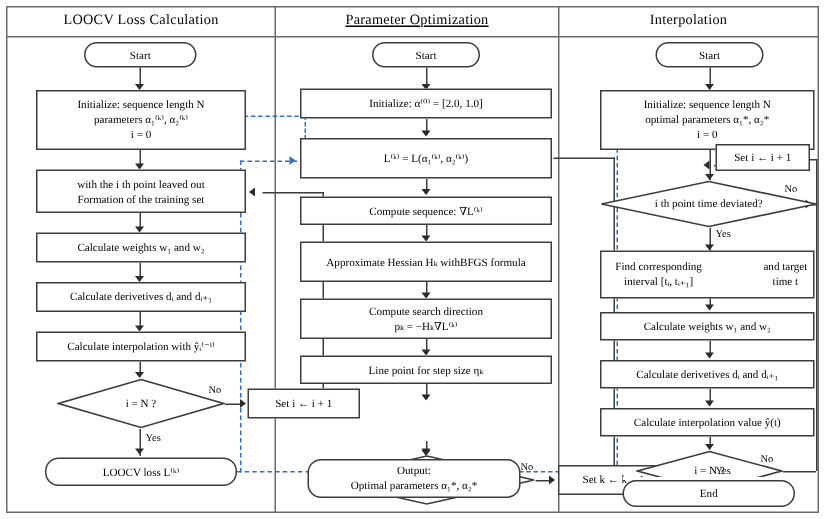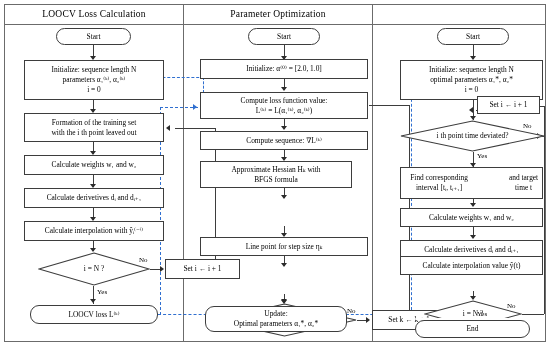--- a/index.html
+++ b/index.html
@@ -12,21 +12,21 @@
          border:1px solid #6b6b6b;box-sizing:border-box;}
   .hdr-rule{position:absolute;left:4px;top:24px;width:542px;height:0;
             border-top:1px solid #6b6b6b;}
   .vrule{position:absolute;top:4px;width:0;height:338px;border-left:1px solid #6b6b6b;}
   .vrule.v1{left:183px;}
   .vrule.v2{left:372px;}
 
   .col-title{position:absolute;top:6px;height:16px;line-height:16px;
              text-align:center;font-size:9.5px;letter-spacing:.2px;}
   .col-title.c1{left:5px;width:178px;}
-  .col-title.c2{left:184px;width:188px;}
+  .col-title.c2{left:184px;width:188px;text-decoration:underline;}
   .col-title.c3{left:373px;width:172px;}
 
   
   .node{position:absolute;box-sizing:border-box;border:1px solid #3d3d3d;
         background:#fff;display:flex;align-items:center;justify-content:center;
         text-align:center;font-size:7.4px;line-height:1.32;padding:1px 2px;z-index:3;}
   .node.term{border-radius:9px;}
   .node.dec{border:none;background:transparent;}
   .dec .dshape{position:absolute;left:0;top:0;width:100%;height:100%;}
   .dec .dlabel{position:relative;z-index:2;font-size:7.4px;line-height:1.3;text-align:right;}
@@ -60,36 +60,37 @@
 
 <div id="canvas">
 
   <div class="frame"></div>
   <div class="hdr-rule"></div>
   <div class="vrule v1"></div>
   <div class="vrule v2"></div>
 
   <div class="col-title c1">LOOCV Loss Calculation</div>
   <div class="col-title c2">Parameter Optimization</div>
+  <div class="col-title c3">Interpolation</div>
 
   <div class="node term" style="left:56px;top:28px;width:75px;height:17px;">Start</div>
   <div class="ln v" style="left:93px;top:45px;height:14px;"></div>
   <div class="arw down" style="left:90px;top:56px;"></div>
 
   <div class="node" style="left:24px;top:60px;width:140px;height:40px;flex-direction:column;">
     <div>Initialize: sequence length N</div>
     <div>parameters α₁⁽ᵏ⁾, α₂⁽ᵏ⁾</div>
     <div>i = 0</div>
   </div>
   <div class="ln v" style="left:93px;top:100px;height:12px;"></div>
   <div class="arw down" style="left:90px;top:109px;"></div>
 
   <div class="node" style="left:24px;top:113px;width:140px;height:29px;flex-direction:column;">
+    <div>with the i th point leaved out</div>
     <div>Formation of the training set</div>
-    <div>with the i th point leaved out</div>
   </div>
   <div class="ln v" style="left:93px;top:142px;height:12px;"></div>
   <div class="arw down" style="left:90px;top:151px;"></div>
 
   <div class="node" style="left:24px;top:155px;width:140px;height:20px;">Calculate weights w₁ and w₂</div>
   <div class="ln v" style="left:93px;top:175px;height:12px;"></div>
   <div class="arw down" style="left:90px;top:184px;"></div>
 
   <div class="node" style="left:24px;top:188px;width:140px;height:20px;">Calculate derivetives dᵢ and dᵢ₊₁</div>
   <div class="ln v" style="left:93px;top:208px;height:12px;"></div>
@@ -124,37 +125,40 @@
 
   <div class="node term" style="left:248px;top:28px;width:72px;height:17px;">Start</div>
   <div class="ln v" style="left:284px;top:45px;height:14px;"></div>
   <div class="arw down" style="left:281px;top:56px;"></div>
 
   <div class="node" style="left:200px;top:59px;width:168px;height:20px;">Initialize: α⁽⁰⁾ = [2.0, 1.0]</div>
   <div class="ln v" style="left:284px;top:79px;height:11px;"></div>
   <div class="arw down" style="left:281px;top:87px;"></div>
 
   <div class="node" style="left:200px;top:92px;width:168px;height:27px;flex-direction:column;">
-    <div>Compute loss function value:</div>
     <div>L⁽ᵏ⁾ = L(α₁⁽ᵏ⁾, α₂⁽ᵏ⁾)</div>
   </div>
   <div class="ln v" style="left:284px;top:119px;height:10px;"></div>
   <div class="arw down" style="left:281px;top:126px;"></div>
 
   <div class="node" style="left:200px;top:131px;width:168px;height:19px;">Compute sequence: ∇L⁽ᵏ⁾</div>
   <div class="ln v" style="left:284px;top:150px;height:10px;"></div>
   <div class="arw down" style="left:281px;top:157px;"></div>
 
-  <div class="node" style="left:200px;top:161px;width:152px;height:27px;flex-direction:column;">
+  <div class="node" style="left:200px;top:161px;width:168px;height:27px;">
     <div>Approximate Hessian Hₖ with</div>
     <div>BFGS formula</div>
   </div>
   <div class="ln v" style="left:284px;top:188px;height:10px;"></div>
   <div class="arw down" style="left:281px;top:195px;"></div>
 
+  <div class="node" style="left:200px;top:199px;width:168px;height:27px;flex-direction:column;">
+    <div>Compute search direction</div>
+    <div>pₖ = −Hₖ∇L⁽ᵏ⁾</div>
+  </div>
   <div class="ln v" style="left:284px;top:226px;height:10px;"></div>
   <div class="arw down" style="left:281px;top:233px;"></div>
 
   <div class="node" style="left:200px;top:237px;width:168px;height:19px;">Line point for step size ηₖ</div>
   <div class="ln v" style="left:284px;top:256px;height:10px;"></div>
   <div class="arw down" style="left:281px;top:263px;"></div>
 
   <div class="ln v" style="left:284px;top:294px;height:8px;"></div>
   <div class="arw down" style="left:281px;top:299px;"></div>
 
@@ -220,21 +224,21 @@
   <div class="arw down" style="left:470px;top:203px;"></div>
 
   <div class="node" style="left:400px;top:208px;width:143px;height:19px;">Calculate weights w₁ and w₂</div>
   <div class="ln v" style="left:473px;top:227px;height:11px;"></div>
   <div class="arw down" style="left:470px;top:235px;"></div>
 
   <div class="node" style="left:400px;top:240px;width:143px;height:19px;">Calculate derivetives dᵢ and dᵢ₊₁</div>
   <div class="ln v" style="left:473px;top:259px;height:11px;"></div>
   <div class="arw down" style="left:470px;top:267px;"></div>
 
-  <div class="node" style="left:400px;top:256px;width:143px;height:19px;">Calculate interpolation value ŷ(t)</div>
+  <div class="node" style="left:400px;top:272px;width:143px;height:19px;">Calculate interpolation value ŷ(t)</div>
   <div class="ln v" style="left:473px;top:291px;height:8px;"></div>
   <div class="arw down" style="left:470px;top:296px;"></div>
 
   <div class="node dec" style="left:424px;top:300px;width:98px;height:28px;">
     <svg class="dshape" viewBox="0 0 98 28" preserveAspectRatio="none">
       <polygon points="49,1 97,14 49,27 1,14" fill="#fff" stroke="#3d3d3d" stroke-width="1.1"></polygon>
     </svg>
     <span class="dlabel">i = N ?</span>
   </div>
   <div class="elbl" style="left:507px;top:302px;">No</div>
@@ -262,18 +266,18 @@
   <div class="darw left" style="left:144px;top:74px;"></div>
 
   <div class="dln h" style="left:346px;top:314px;width:66px;"></div>
   <div class="dln v" style="left:411px;top:79px;height:236px;"></div>
   <div class="dln h" style="left:411px;top:79px;width:22px;"></div>
   <div class="darw right" style="left:429px;top:76px;"></div>
 
   <div class="node term" style="left:415px;top:320px;width:115px;height:18px;z-index:5;">End</div>
 
   <div class="node term" style="left:205px;top:306px;width:142px;height:26px;flex-direction:column;z-index:5;">
-    <div>Update:</div>
+    <div>Output:</div>
     <div>Optimal parameters α₁*, α₂*</div>
   </div>
   <div class="arw down" style="left:281px;top:300px;z-index:6;"></div>
 
 </div>
 
 </body></html>

